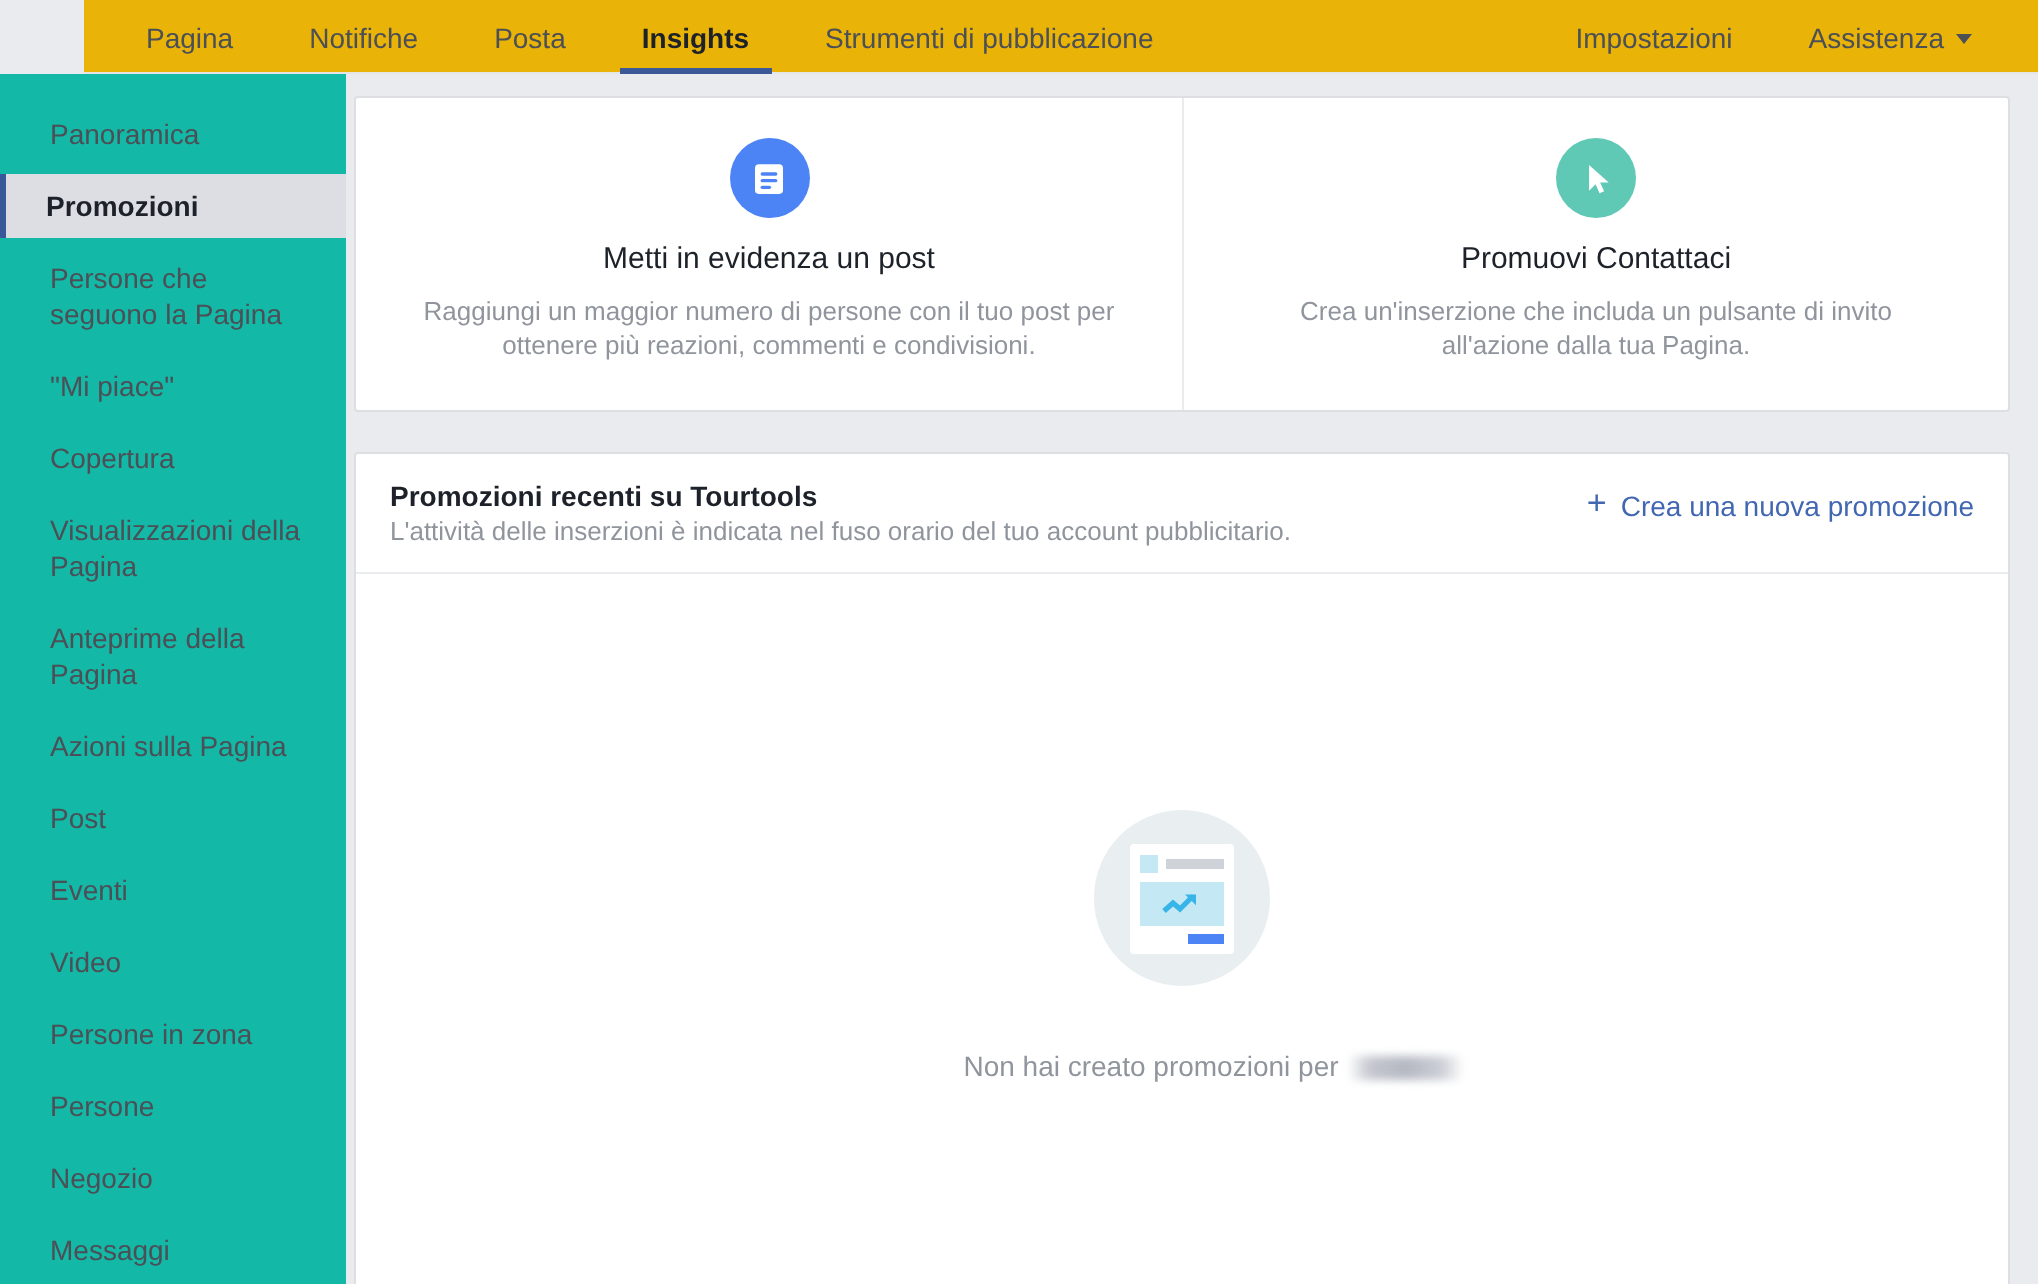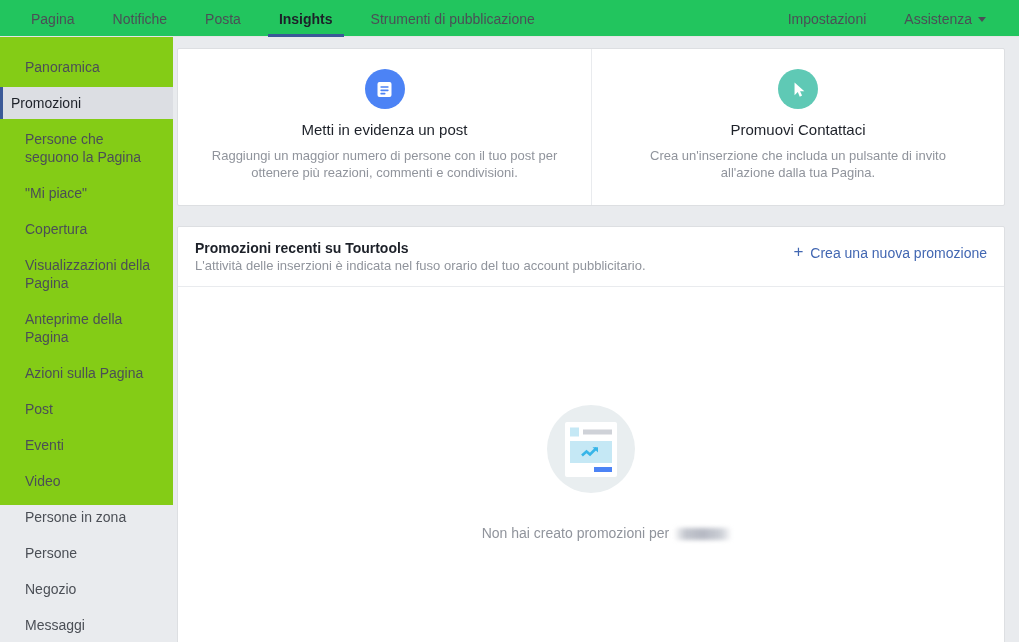--- a/index.html
+++ b/index.html
@@ -14,24 +14,25 @@
     font-family: "Liberation Sans", sans-serif;
     background: #e9ebee;
     color: #1d2129;
     font-size: 14px;
     -webkit-font-smoothing: antialiased;
   }
 
   
   .topnav {
     height: 37px;
-    background: #22c55e;
+    background: #eab308;
     display: flex;
     align-items: stretch;
     position: relative;
+    margin-left: 42px;
   }
   .topnav::after {
     content: "";
     position: absolute;
     left: 0; right: 0; bottom: 0;
     height: 1px;
     background: #e5e5e5;
   }
   .topnav-left {
     display: flex;
@@ -83,39 +84,39 @@
     display: flex;
     height: 605px;
     align-items: flex-start;
   }
 
   
   .sidebar {
     width: 173px;
     flex: 0 0 173px;
     padding-top: 14px;
-    height: 468px;
-    background: #84cc16;
+    height: 605px;
+    background: #14b8a6;
   }
   .side-item {
     display: block;
     padding: 7px 14px 7px 22px;
     font-size: 14px;
     line-height: 18px;
     color: #4b4f56;
     cursor: pointer;
     border-left: 3px solid transparent;
     margin-bottom: 4px;
   }
   .side-item.active {
     background: #dcdee3;
     border-left: 3px solid #3b5998;
     color: #1d2129;
-    font-weight: normal;
-    padding-left: 8px;
+    font-weight: bold;
+    padding-left: 20px;
   }
 
   
   .main {
     flex: 1;
     padding: 11px 14px 0 4px;
     height: 510px;
   }
 
   .card {

